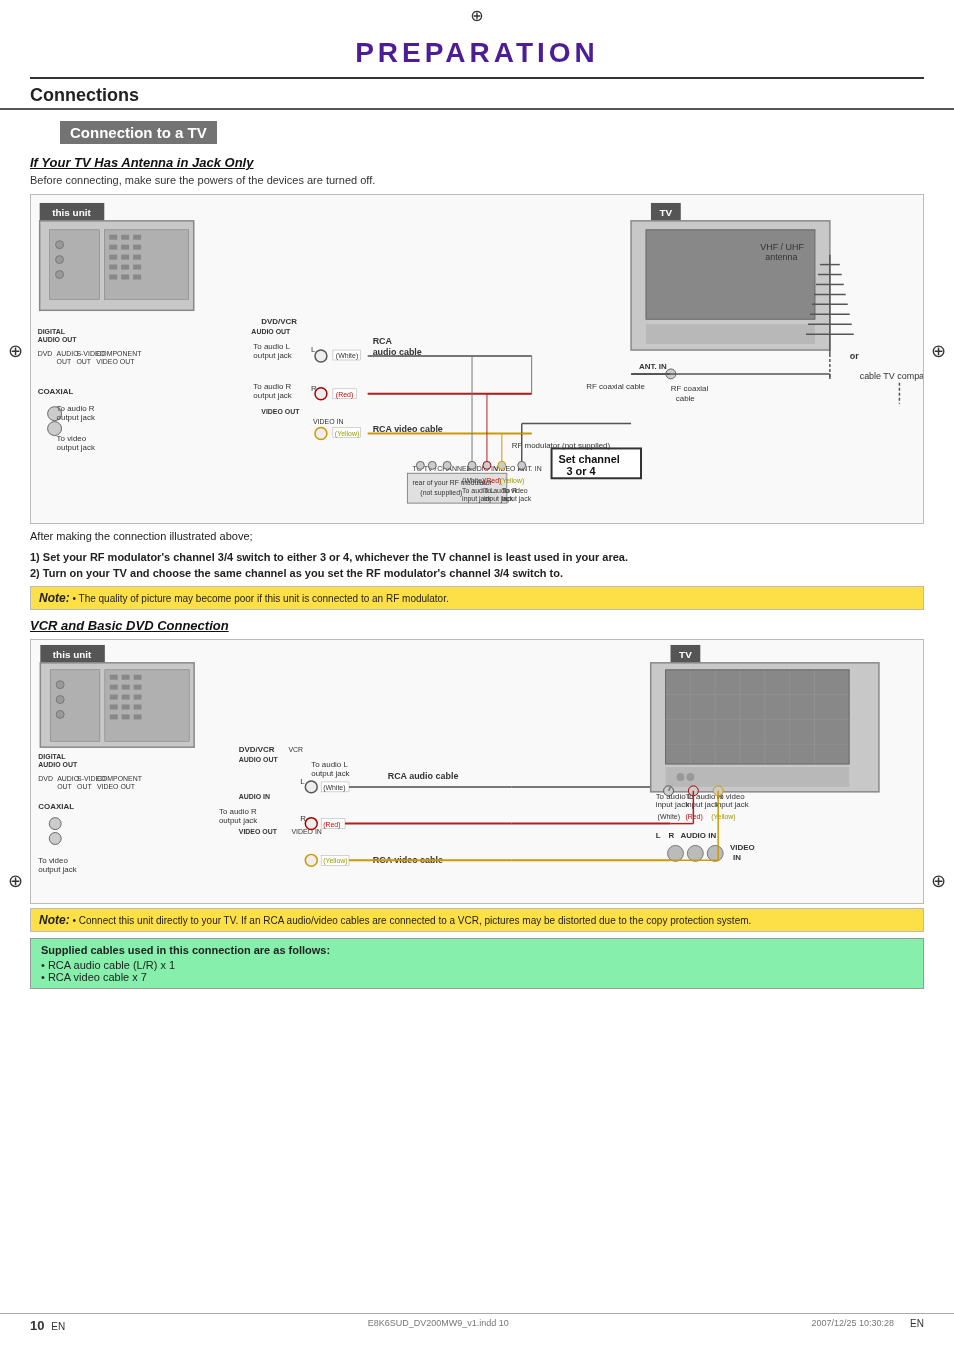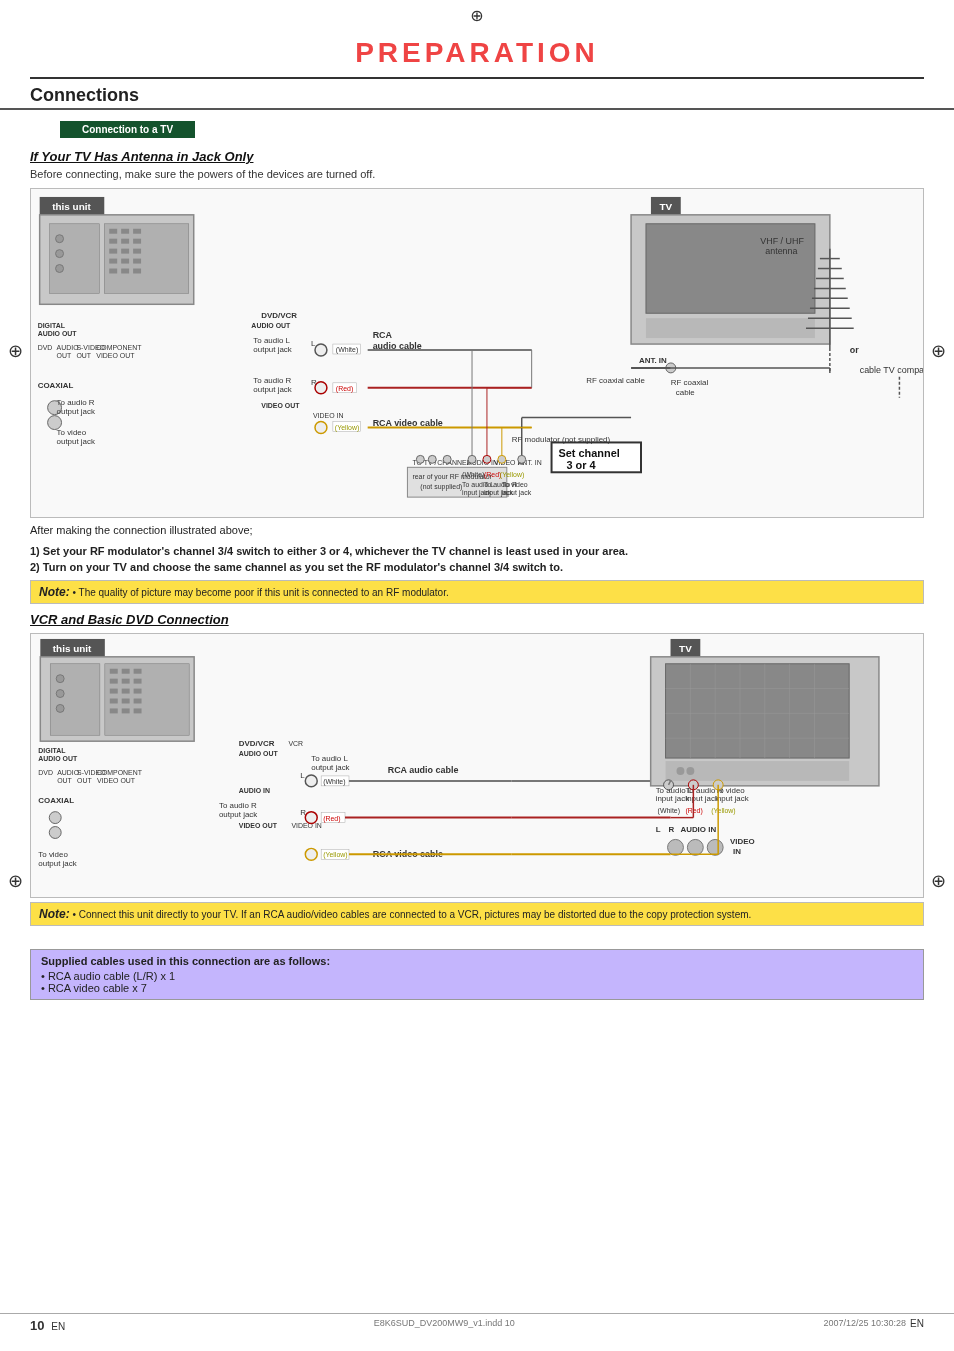--- a/index.html
+++ b/index.html
@@ -30,36 +30,36 @@
     .page-title-section {
       text-align: center;
       padding: 10px 0 8px 0;
       border-bottom: 2px solid #333;
       margin: 0 30px;
     }
     .page-title {
       font-size: 28px;
       font-weight: bold;
       letter-spacing: 4px;
-      color: #ef4444;
+      color: #4c1d95;
     }
     
     .connections-heading {
       font-size: 18px;
       font-weight: bold;
       padding: 6px 30px 2px 30px;
       border-bottom: 2px solid #555;
     }
     
     .section-bar {
-      background: #14532d;
+      background: #737373;
       color: #fff;
-      font-size: 10px;
-      font-weight: bold;
-      padding: 3px 22px;
+      font-size: 15px;
+      font-weight: bold;
+      padding: 3px 10px;
       margin: 6px 30px 4px 30px;
       display: inline-block;
     }
     
     .italic-heading {
       font-style: italic;
       font-weight: bold;
       font-size: 13px;
       text-decoration: underline;
       padding: 4px 30px 2px 30px;
@@ -108,24 +108,24 @@
       font-size: 11px;
       line-height: 1.5;
     }
     .instruction-bold {
       font-weight: bold;
       font-size: 11px;
     }
 
     
     .supplied-box {
-      margin: 23px 30px;
+      margin: 6px 30px;
       border: 1px solid #999;
       padding: 5px 10px;
-      background: #c4b5fd;
+      background: #86efac;
       font-size: 11px;
     }
     .supplied-box-title {
       font-weight: bold;
       font-size: 11px;
       margin-bottom: 3px;
     }
 
     
     .page-footer {
@@ -549,19 +549,19 @@
     <div>• RCA audio cable (L/R) x 1</div>
     <div>• RCA video cable x 7</div>
   </div>
 
   <div class="page-footer">
     <div>
       <span class="footer-page-num">10</span>
       <span style="font-size:10px; margin-left:4px;">EN</span>
     </div>
     <div class="footer-file">E8K6SUD_DV200MW9_v1.indd  10</div>
-    <div style="display:flex; gap:4px;">
+    <div style="display:flex; gap:16px;">
       <span class="footer-date">2007/12/25  10:30:28</span>
       <span style="font-size:10px;">EN</span>
     </div>
   </div>
 
 </div>
 
 </body></html>

